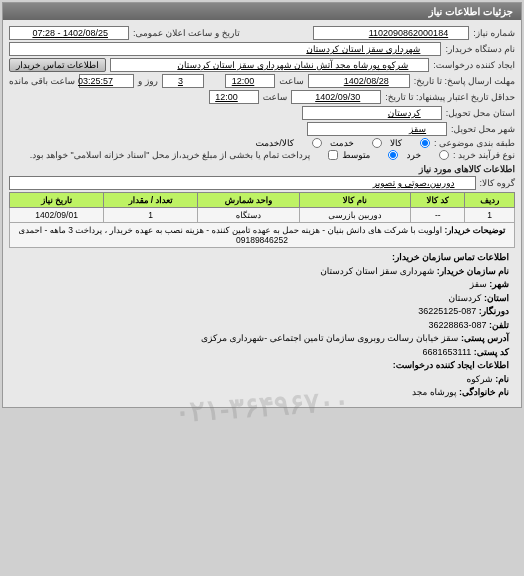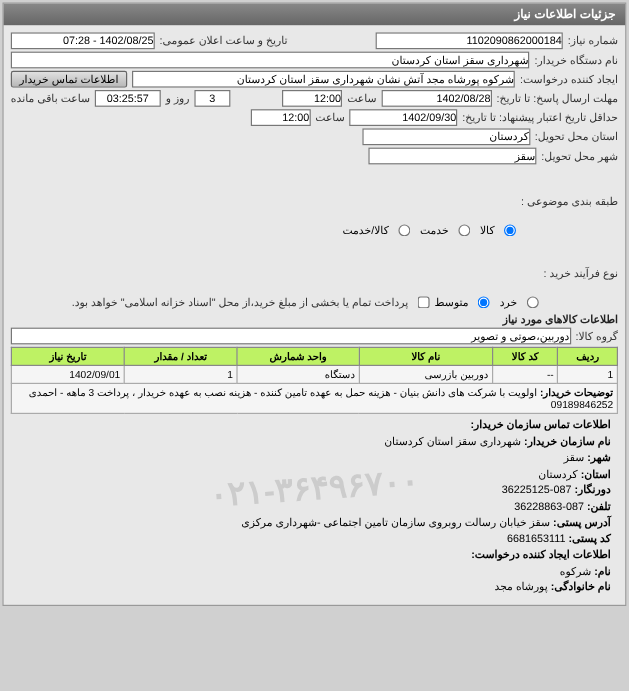--- a/index.html
+++ b/index.html
@@ -34,45 +34,45 @@
   gap: 4px;
 }
 .label {
   font-size: 9px;
   color: #333;
   white-space: nowrap;
 }
 .field {
   background: #fff;
   border: 1px solid #777;
-  padding: 1px 0;
+  padding: 1px 20px;
   font-size: 9px;
   color: #000;
   min-height: 14px;
+  text-decoration: underline;
 }
 .field.wide { flex: 1; }
 .btn {
   background: linear-gradient(#e0e0e0, #b8b8b8);
   border: 1px solid #666;
   padding: 1px 6px;
   font-size: 9px;
   cursor: pointer;
   border-radius: 2px;
 }
 .radio-group {
   display: flex;
   gap: 8px;
   align-items: center;
 }
 .radio-item {
   display: flex;
-  gap: 8px;
+  gap: 18px;
   align-items: center;
   font-size: 9px;
-  margin-top: 48px;
 }
 .legend {
   background: #ccc;
   border: 1px solid #999;
   padding: 2px 6px;
   font-size: 9px;
   font-weight: bold;
   margin-top: 4px;
 }
 .section-title {
@@ -90,20 +90,21 @@
 table.grid th {
   background: #bef264;
   border: 1px solid #888;
   padding: 2px 3px;
   font-weight: bold;
 }
 table.grid td {
   background: #f5f5f5;
   border: 1px solid #aaa;
   padding: 2px 3px;
+  text-align: center;
 }
 .desc-row td {
   text-align: right;
   background: #eee;
   font-size: 8.5px;
 }
 .contact-block {
   font-size: 9px;
   line-height: 1.5;
   padding: 3px 6px;
@@ -146,21 +147,21 @@
     </div>
 
     <div class="row">
       <span class="label">ایجاد کننده درخواست:</span>
       <span class="field wide">شرکوه پورشاه مجد آتش نشان شهرداری سقز استان کردستان</span>
       <button class="btn">اطلاعات تماس خریدار</button>
     </div>
 
     <div class="row">
       <span class="label">مهلت ارسال پاسخ: تا تاریخ:</span>
-      <span class="field" style="width:92px">1402/08/28</span>
+      <span class="field" style="width:102px">1402/08/28</span>
       <span class="label">ساعت</span>
       <span class="field" style="width:50px">12:00</span>
       <span style="flex:1"></span>
       <span class="field" style="width:30px;text-align:center">3</span>
       <span class="label">روز و</span>
       <span class="field" style="width:55px;text-align:center">03:25:57</span>
       <span class="label">ساعت باقی مانده</span>
     </div>
 
     <div class="row">

